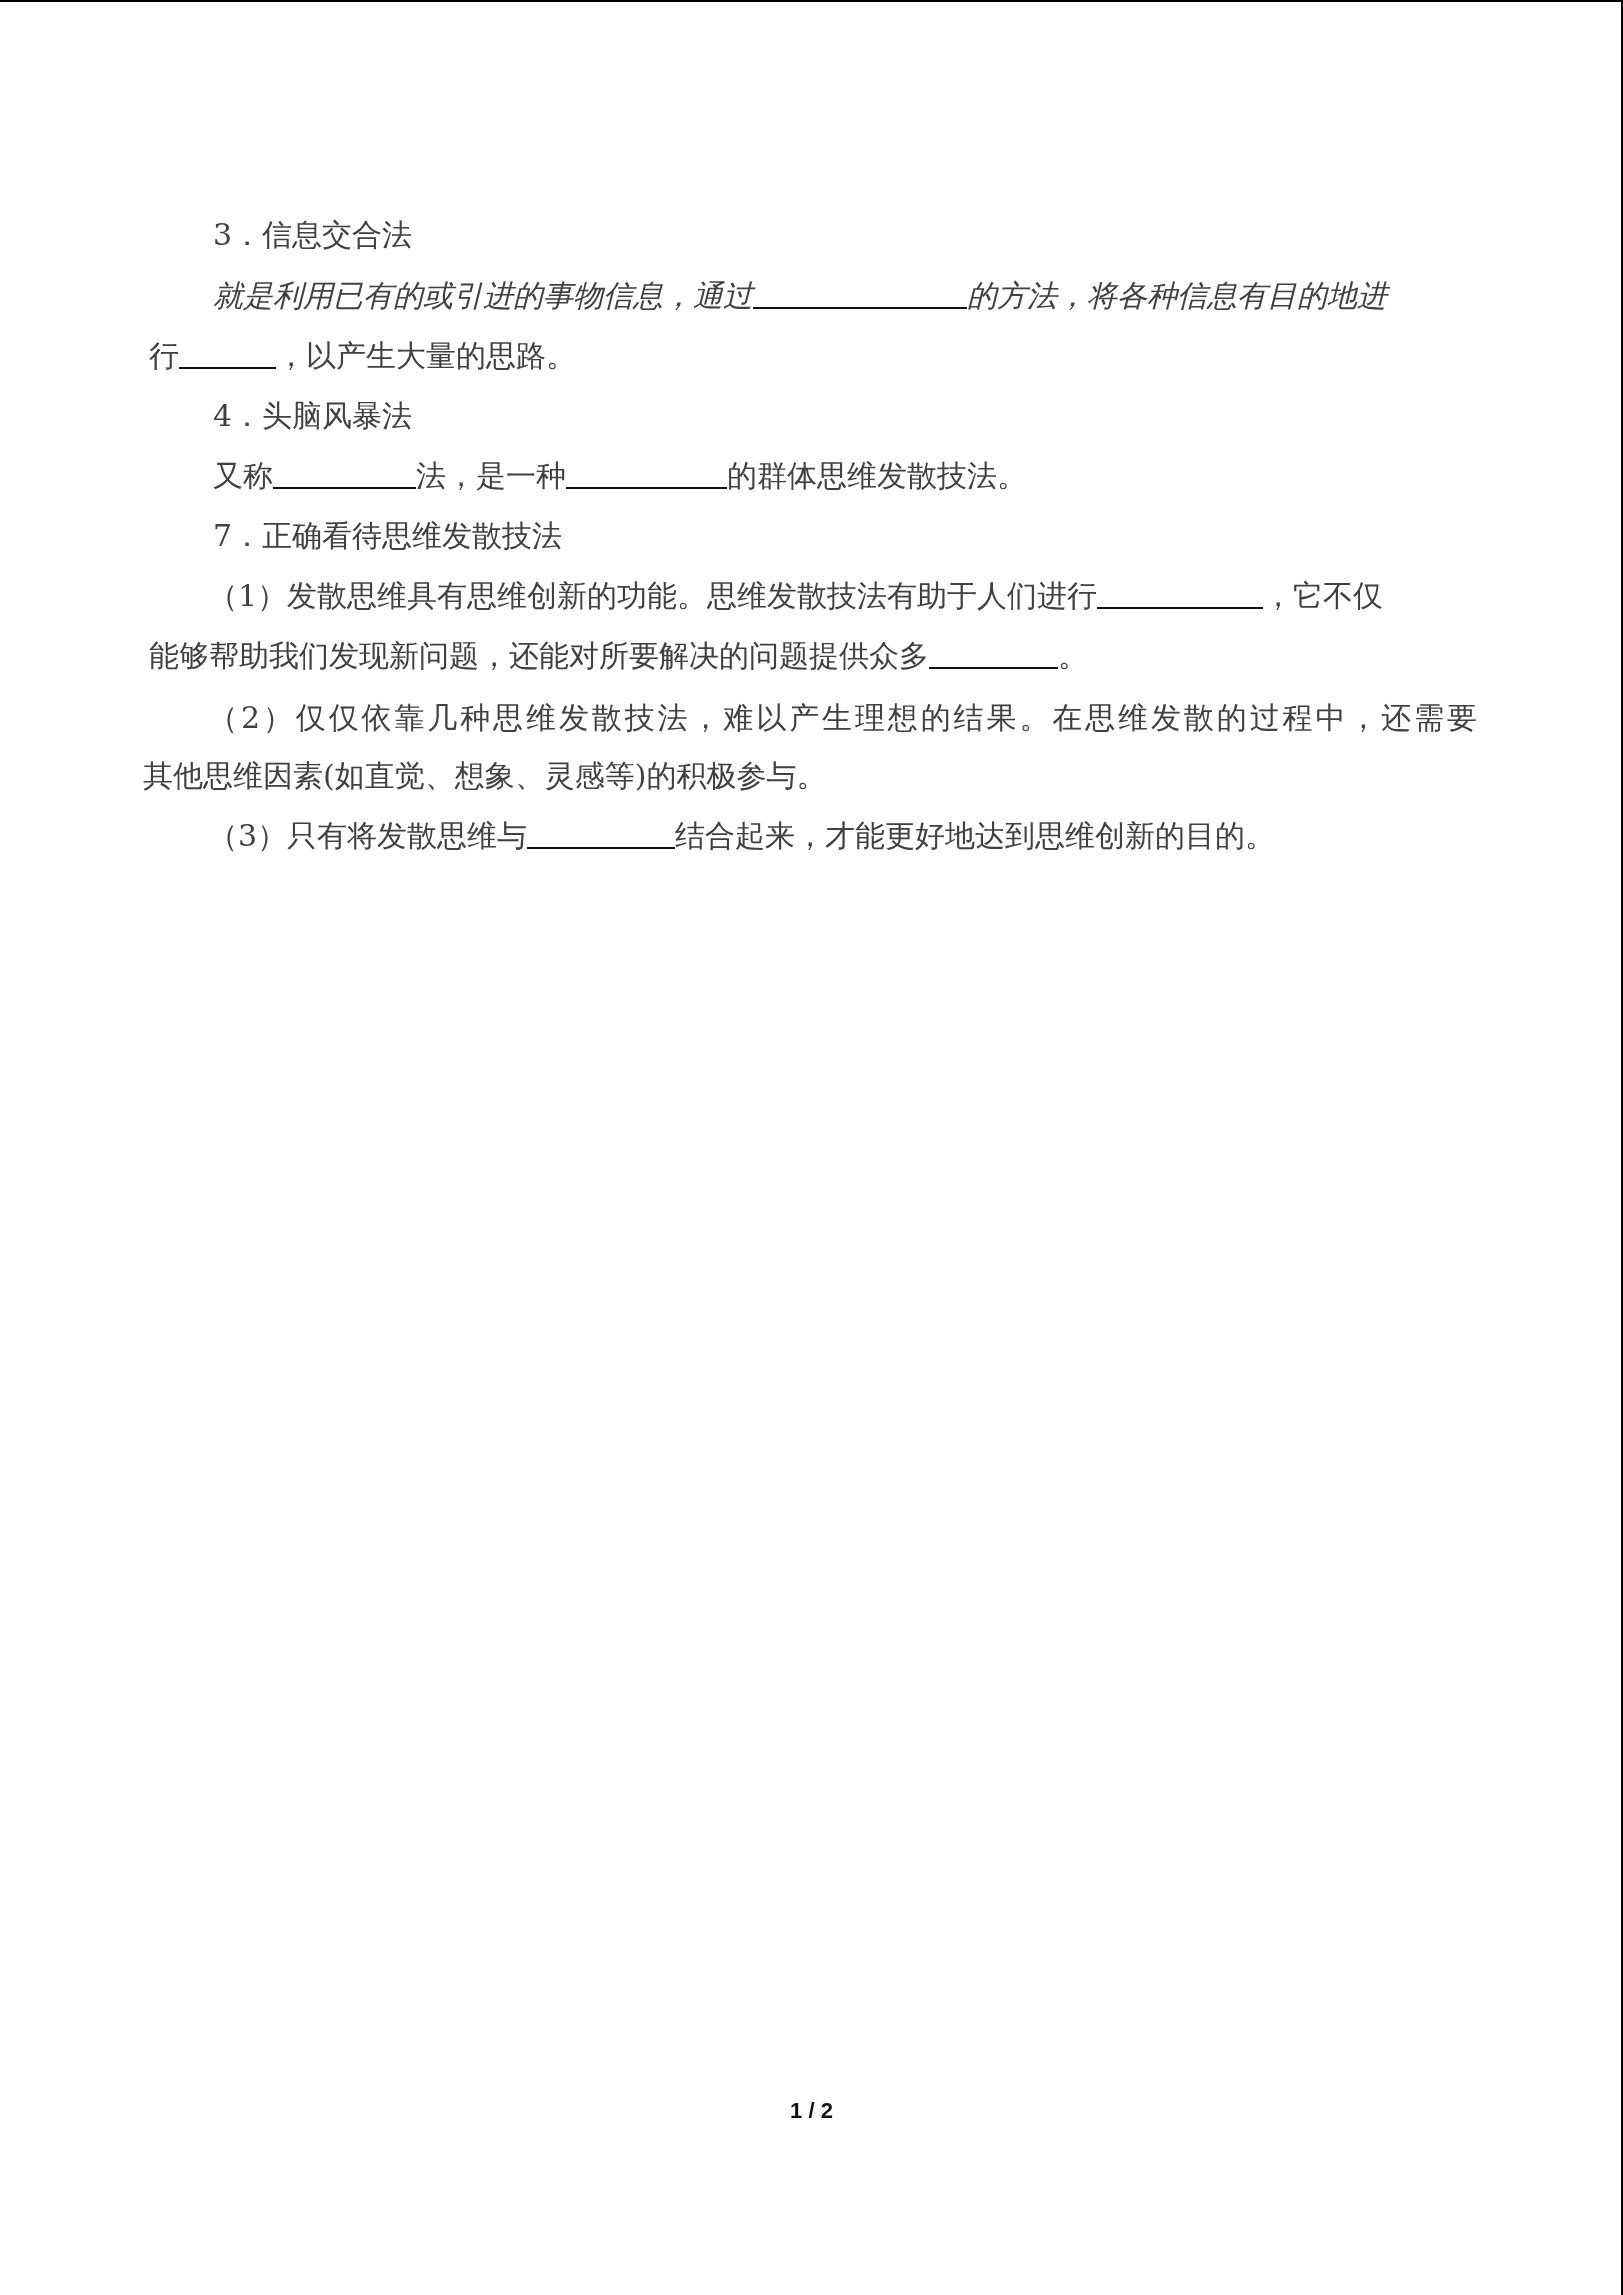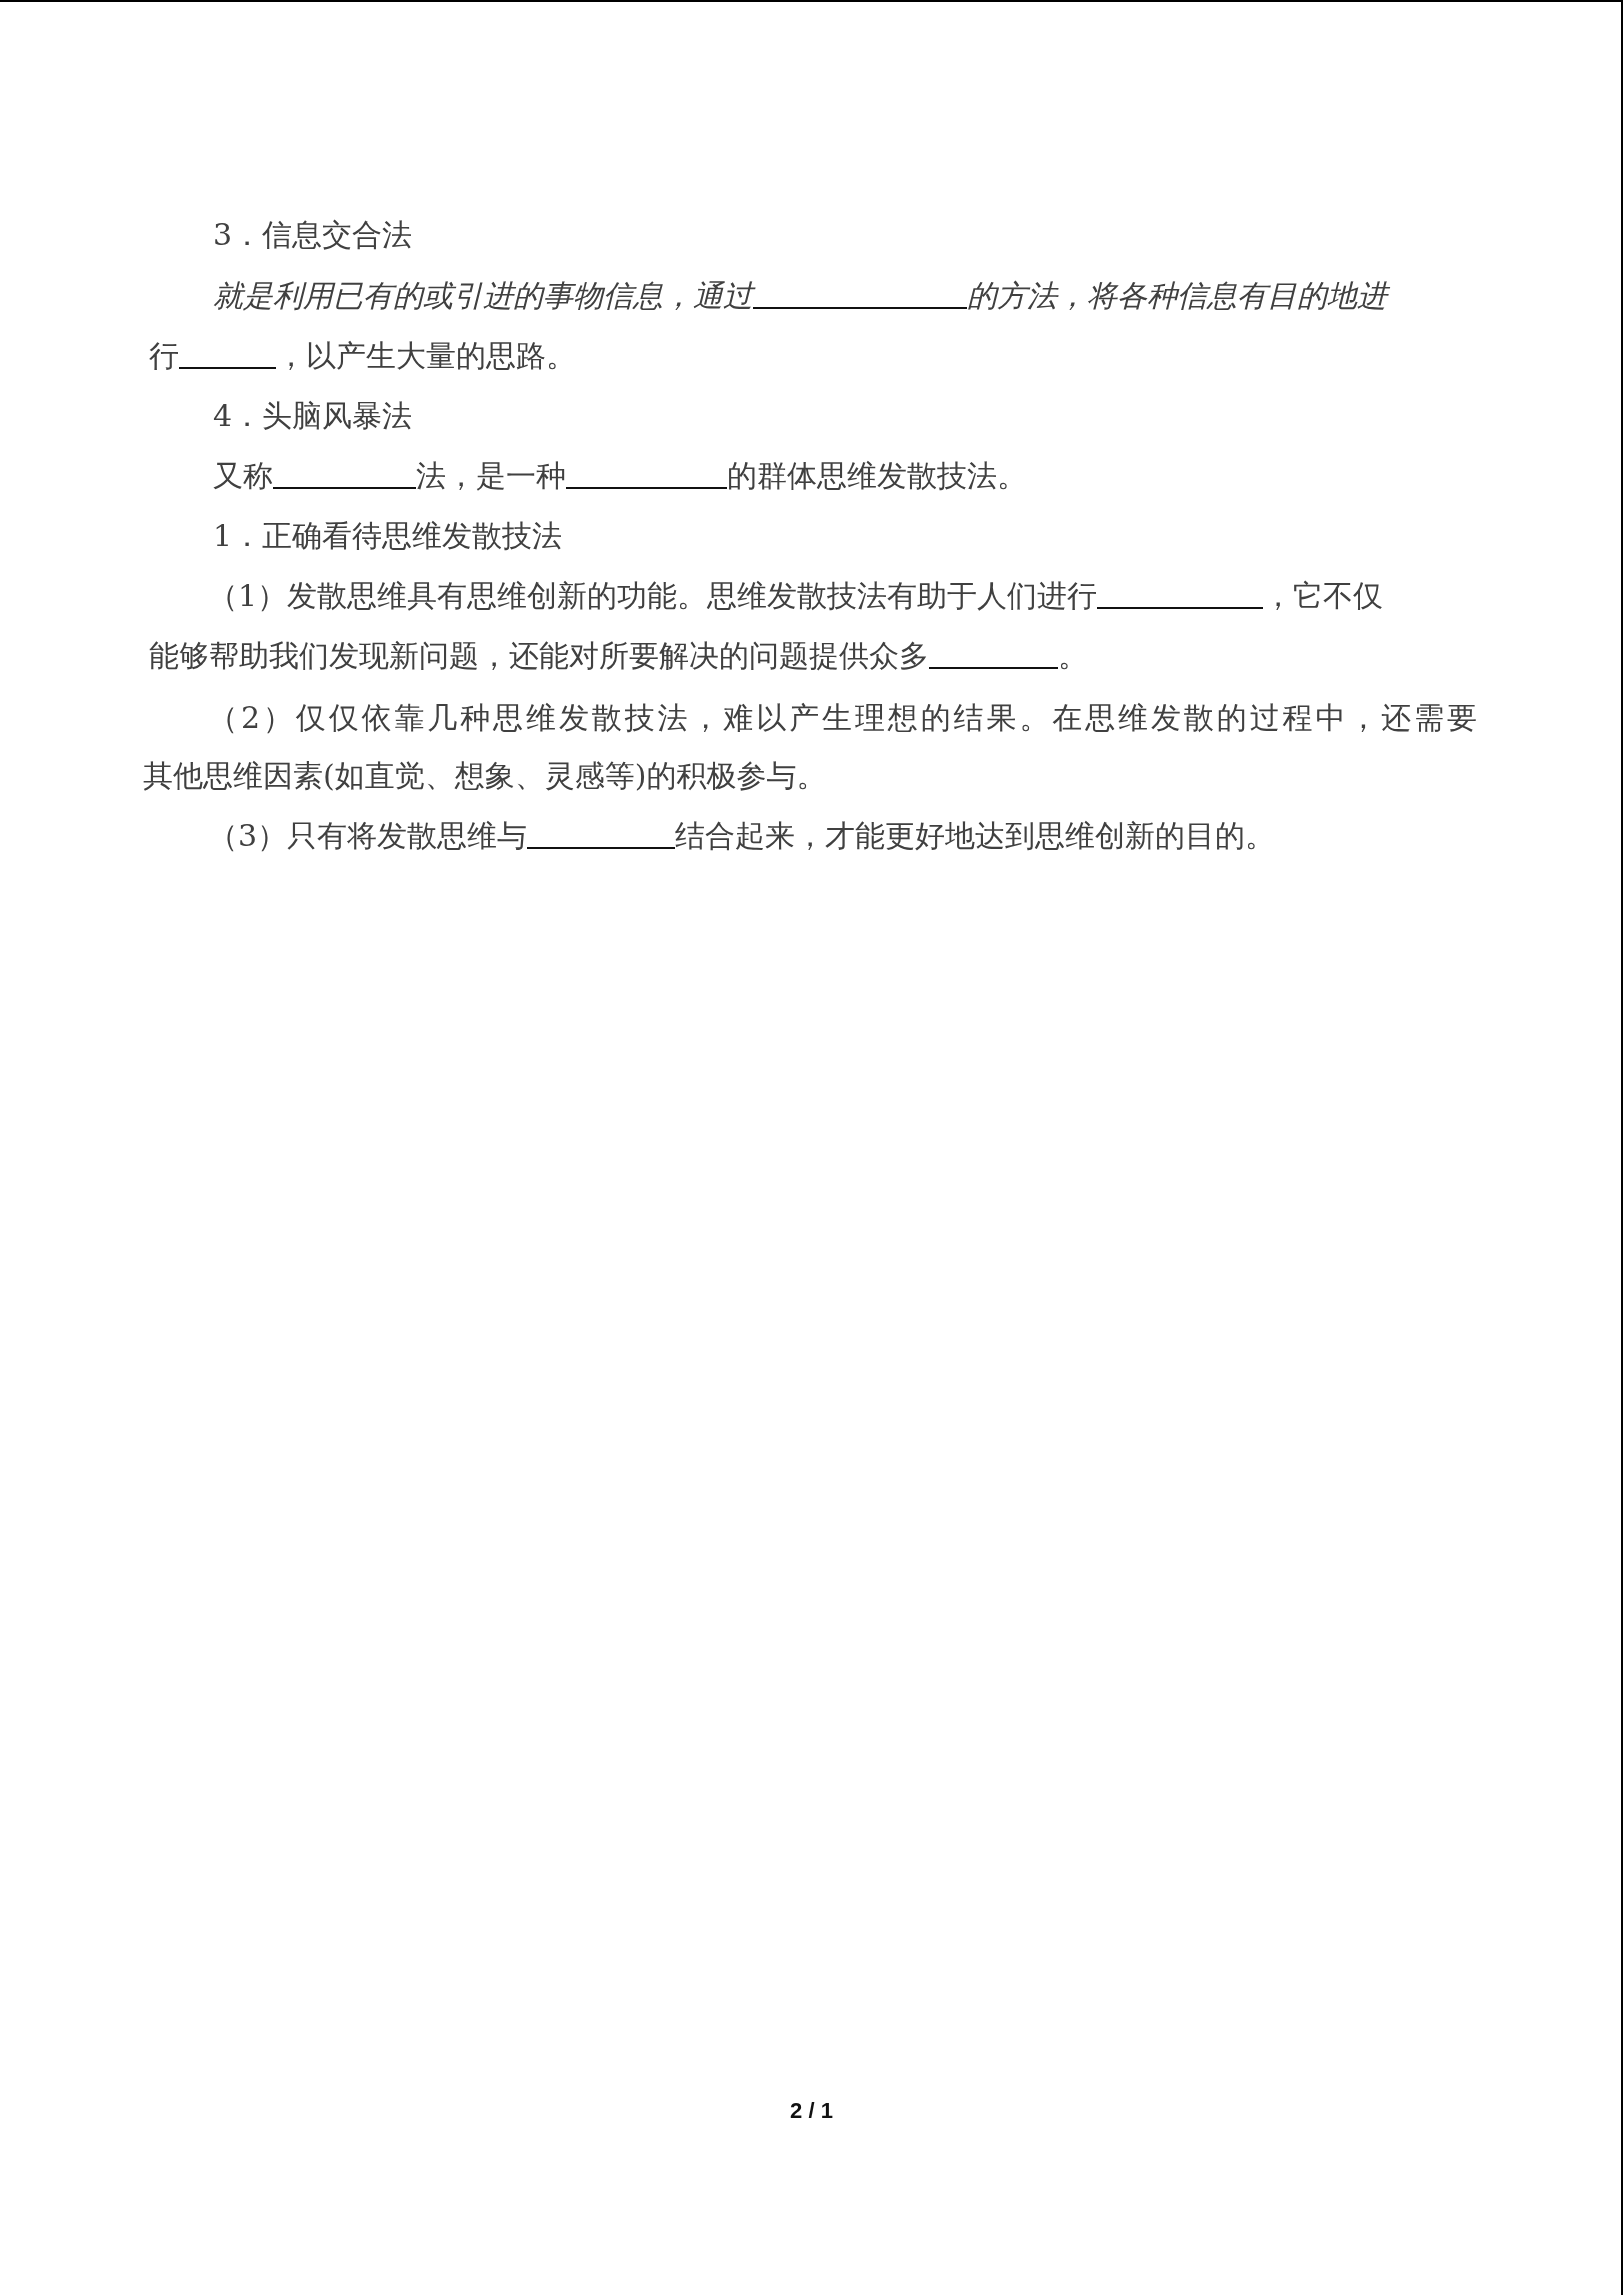--- a/index.html
+++ b/index.html
@@ -55,33 +55,33 @@
   <div class="line" style="left:149px; top:335px;">
     <span>行</span><span class="blank" style="width:97px;"></span><span>，以产生大量的思路。</span>
   </div>
 
   <div class="line" style="left:213px; top:395px;">4．头脑风暴法</div>
 
   <div class="line" style="left:213px; top:455px;">
     <span>又称</span><span class="blank" style="width:143px;"></span><span>法，是一种</span><span class="blank" style="width:161px;"></span><span>的群体思维发散技法。</span>
   </div>
 
-  <div class="line" style="left:213px; top:515px;">1．正确看待思维发散技法</div>
+  <div class="line" style="left:213px; top:515px;">7．正确看待思维发散技法</div>
 
   <div class="line" style="left:208px; top:575px;">
     <span>（1）发散思维具有思维创新的功能。思维发散技法有助于人们进行</span><span class="blank" style="width:166px;"></span><span>，它不仅</span>
   </div>
 
   <div class="line" style="left:149px; top:635px;">
     <span>能够帮助我们发现新问题，还能对所要解决的问题提供众多</span><span class="blank" style="width:129px;"></span><span>。</span>
   </div>
 
   <div class="line justify" style="left:208px; top:697px; width:1269px;">（2）仅仅依靠几种思维发散技法，难以产生理想的结果。在思维发散的过程中，还需要</div>
 
   <div class="line" style="left:143px; top:755px;">其他思维因素(如直觉、想象、灵感等)的积极参与。</div>
 
   <div class="line" style="left:208px; top:815px;">
     <span>（3）只有将发散思维与</span><span class="blank" style="width:148px;"></span><span>结合起来，才能更好地达到思维创新的目的。</span>
   </div>
 
-  <div class="footer">2 / 1</div>
+  <div class="footer">1 / 2</div>
 </div>
 
 
 </body></html>

